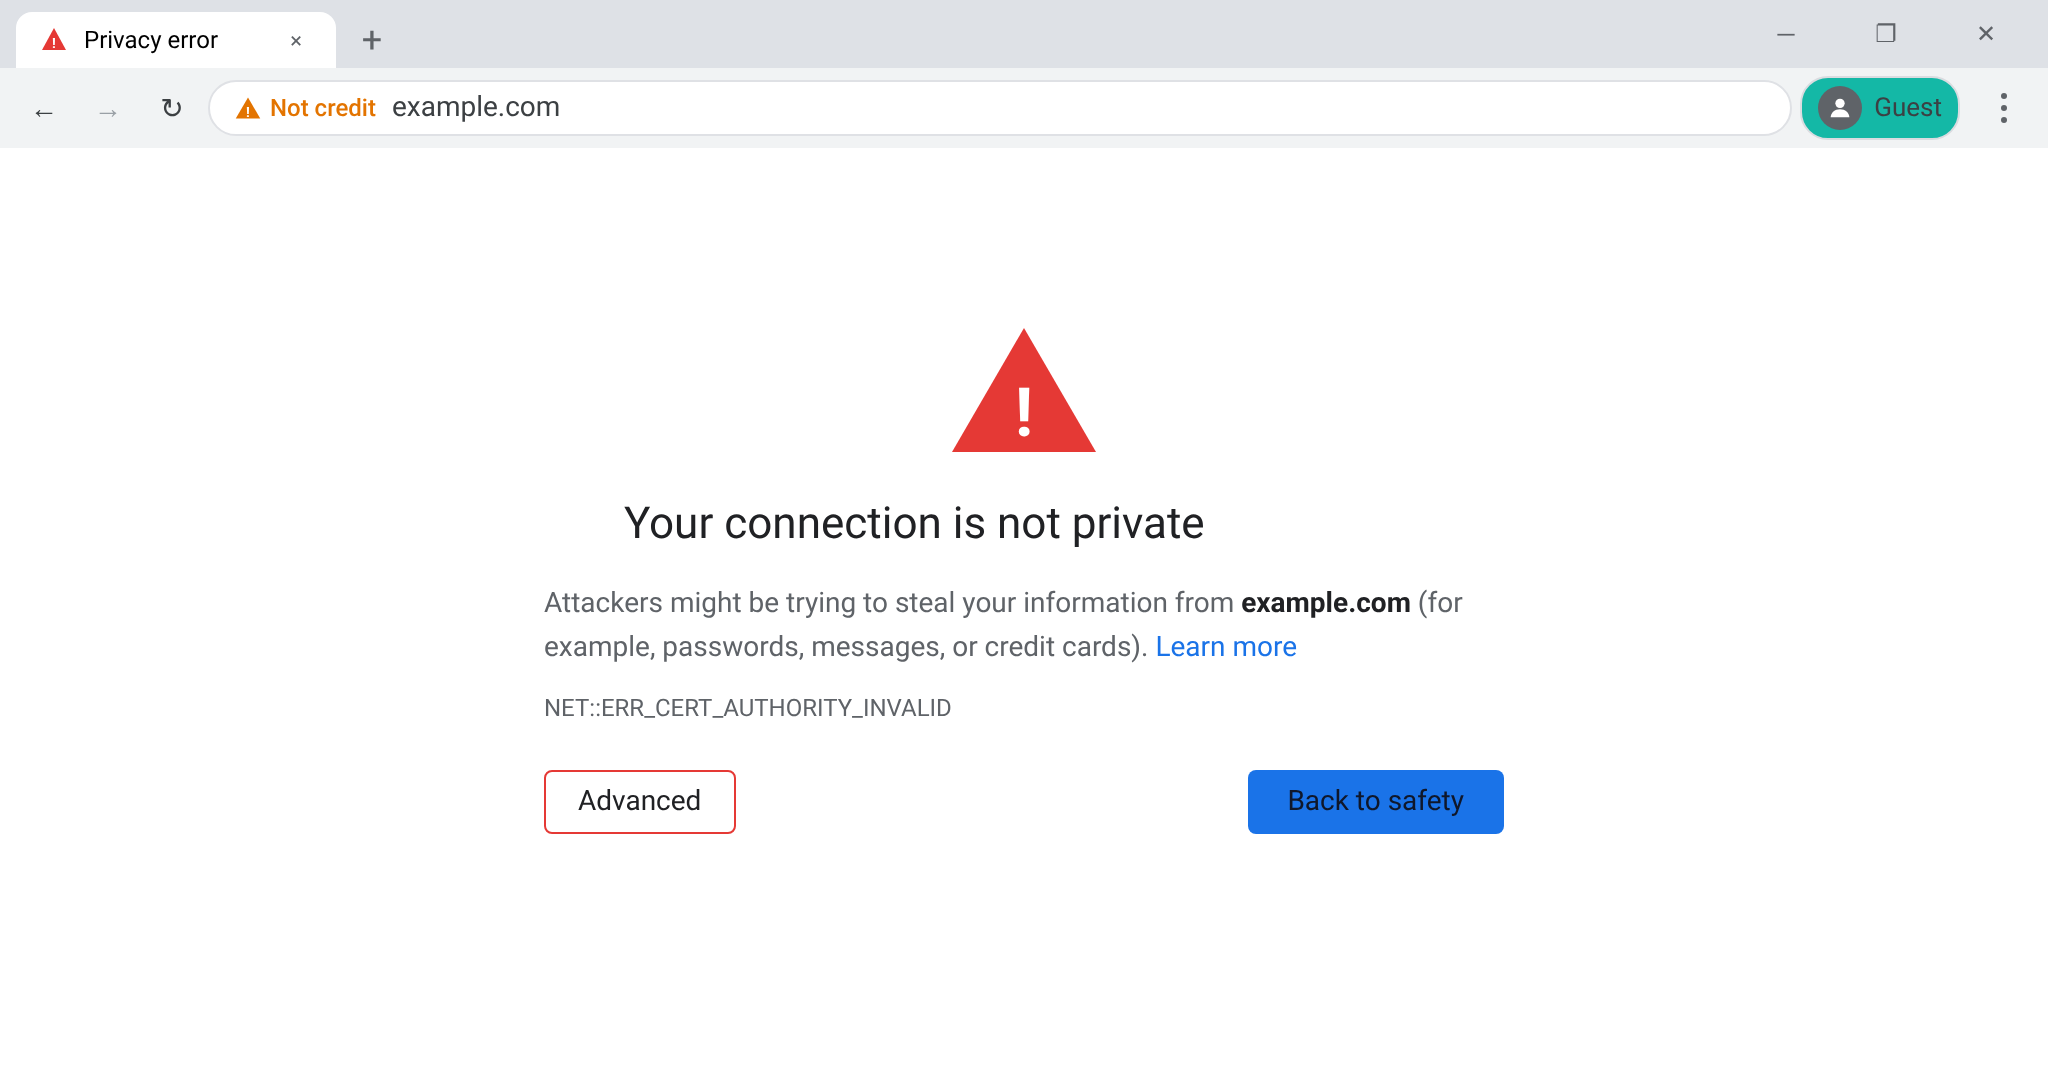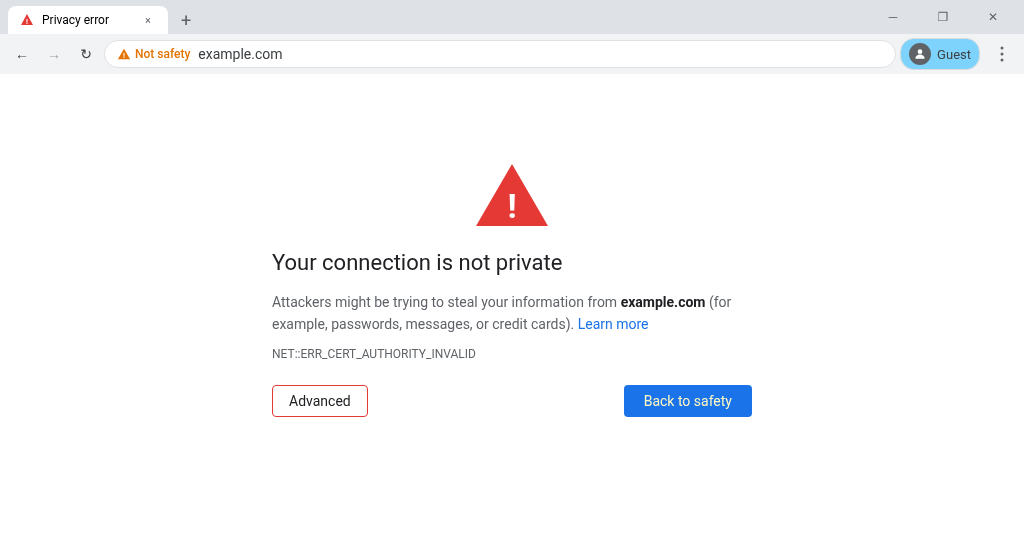--- a/index.html
+++ b/index.html
@@ -206,20 +206,21 @@
     .error-icon {
       margin-bottom: 16px;
       align-self: center;
     }
 
     .error-heading {
       font-size: 22px;
       font-weight: 400;
       color: #202124;
       margin-bottom: 16px;
+      margin-left: 40px;
     }
 
     .error-description {
       font-size: 14px;
       color: #5f6368;
       line-height: 1.6;
       margin-bottom: 12px;
     }
 
     .error-description strong {
@@ -254,40 +255,40 @@
       font-size: 14px;
       border-radius: 4px;
       cursor: pointer;
       font-family: inherit;
       text-align: center;
     }
 
     .btn-safety {
       padding: 8px 20px;
       background: #1a73e8;
-      color: #fef9c3;
+      color: #0f172a;
       font-size: 14px;
       border: none;
       border-radius: 4px;
       cursor: pointer;
       font-family: inherit;
     }
 
     
     .guest-profile {
       display: flex;
       align-items: center;
       gap: 6px;
       font-size: 13px;
       color: #3c4043;
       cursor: pointer;
       padding: 4px 8px;
       border-radius: 14px;
       border: 1px solid #dadce0;
-      background: #7dd3fc;
+      background: #14b8a6;
       margin-right: 4px;
     }
 
     .guest-avatar {
       width: 22px;
       height: 22px;
       border-radius: 50%;
       background: #5f6368;
       display: flex;
       align-items: center;
@@ -325,21 +326,21 @@
   <div class="nav-bar">
     <div class="nav-btn">←</div>
     <div class="nav-btn disabled">→</div>
     <div class="nav-btn">↻</div>
     <div class="address-bar">
       <div class="security-indicator">
         <svg class="warning-icon" viewBox="0 0 16 16" width="14" height="14">
           <polygon points="8,2 15,14 1,14" fill="#e37400"></polygon>
           <text x="8" y="13" text-anchor="middle" fill="white" font-size="8" font-weight="bold">!</text>
         </svg>
-        <span>Not safety</span>
+        <span>Not credit</span>
       </div>
       <span class="url-text">example.com</span>
     </div>
     <div class="guest-profile">
       <div class="guest-avatar">
         <svg width="14" height="14" viewBox="0 0 24 24" fill="white">
           <circle cx="12" cy="8" r="4"></circle>
           <path d="M4 20c0-4 3.6-7 8-7s8 3 8 7"></path>
         </svg>
       </div>

